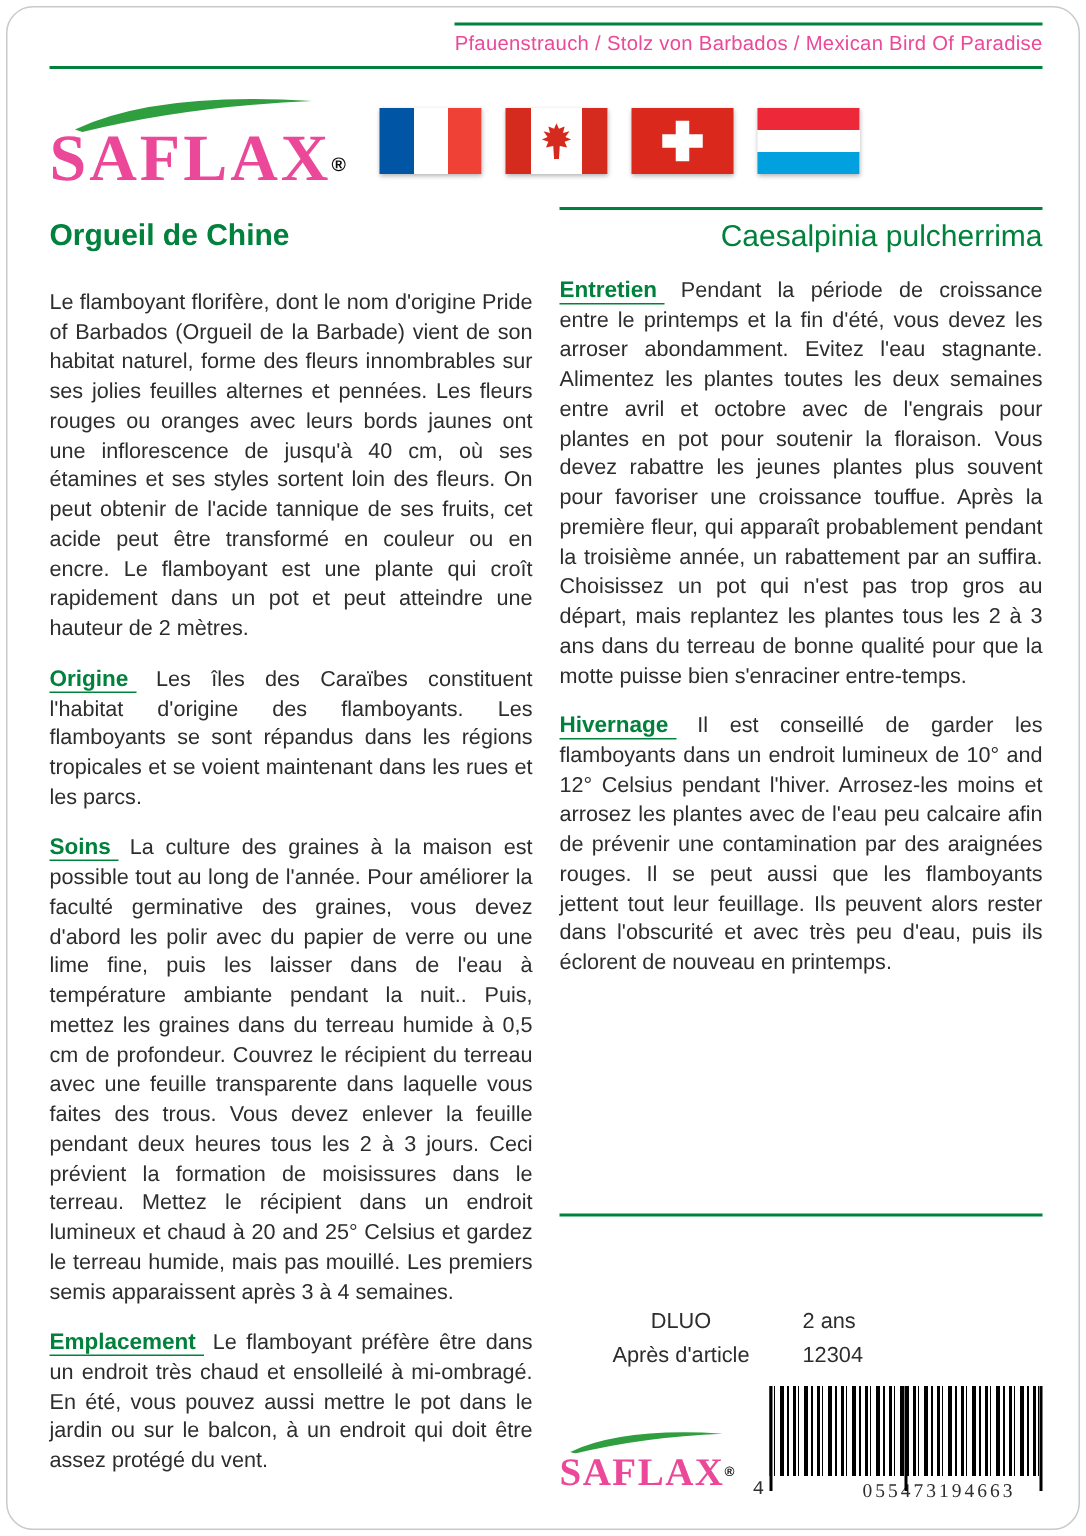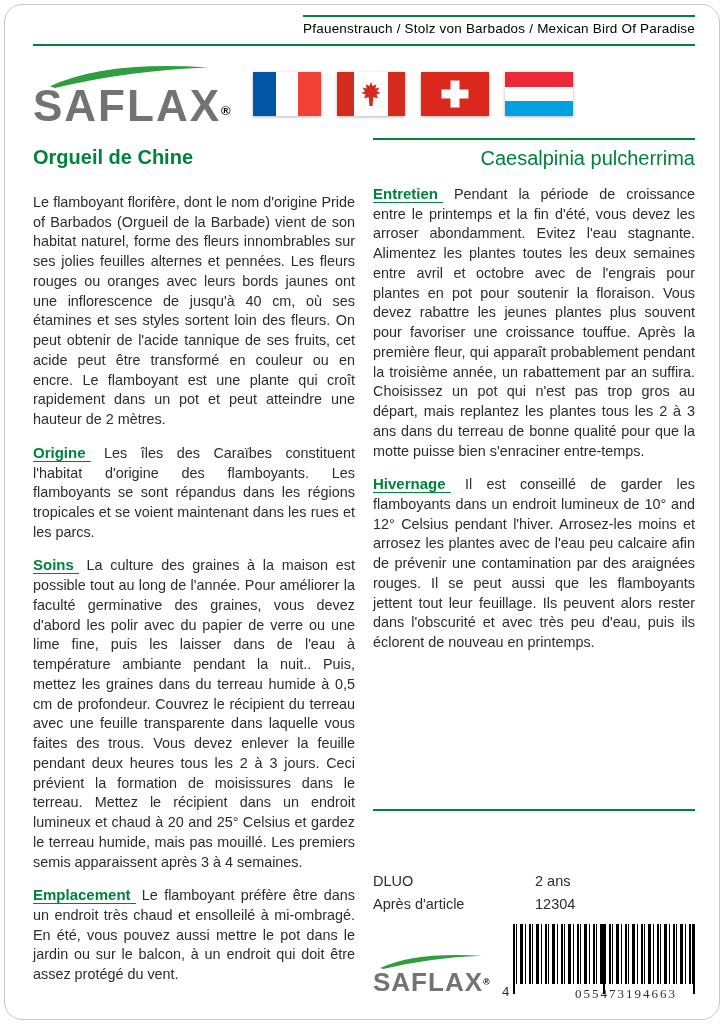--- a/index.html
+++ b/index.html
@@ -19,29 +19,29 @@
     display: flex; flex-direction: column;
     overflow: hidden;
   }
   
   .tag-block {
     width: fit-content;
     margin-left: auto;
     border-top: 2px solid #00813C;
     padding-top: 4px;
   }
-  .tagline { color: #000000; font-size: 13.5px; letter-spacing: .2px; }
+  .tagline { color: #ec4899; font-size: 13.5px; letter-spacing: .2px; }
   .full-rule { border-top: 2px solid #00813C; margin-top: 8px; }
   .brand-row { display: flex; align-items: center; margin-top: 14px; }
   .logo { display: flex; flex-direction: column; }
   .logo .swoosh { display: block; }
   .brand-line { line-height: 1; white-space: nowrap; }
   .logo-lg .brand-line { margin-top: -4px; }
   .brand-text {
-    font-weight: 700; color: #737373; letter-spacing: 2px;
+    font-weight: 700; color: #ec4899; letter-spacing: 2px; font-family: Liberation Serif, serif;
   }
   .logo-lg .brand-text { font-size: 44px; }
   .logo-sm .brand-text { font-size: 26px; letter-spacing: 1px; }
   .reg { font-size: 13px; vertical-align: super; font-weight: 700; color: #0a0a0a; }
   .logo-sm .reg { font-size: 9px; }
   .flags { display: flex; gap: 16px; margin-left: 22px; align-items: center; }
   .flag {
     width: 68px; height: 44px; position: relative; flex: 0 0 auto;
     box-shadow: 0 1px 3px rgba(0,0,0,.30);
     display: flex; align-items: center; justify-content: center;
@@ -70,21 +70,21 @@
     margin-bottom: 13px;
     hyphens: auto; -webkit-hyphens: auto;
   }
   .run-head {
     color: #00813C; font-weight: 700; font-size: 15px;
     border-bottom: 1.5px solid #00813C; padding-right: 5px;
   }
   
   .bottom-block { margin-top: auto; }
   .info { margin-top: 62px; }
-  .info-row { display: flex; font-size: 14.5px; margin-bottom: 7px; }
+  .info-row { display: flex; font-size: 14.5px; margin-bottom: 7px; text-align: center; }
   .info-label { width: 162px; }
   .bottom-brand { display: flex; align-items: flex-end; gap: 12px; margin-top: 12px; }
   .logo-sm { align-items: center; padding-bottom: 6px; }
   
   .barcode { display: flex; align-items: flex-end; gap: 4px; flex: 1; }
   .bc-lead { font-family: "Liberation Mono", monospace; font-size: 13px; padding-bottom: 1px; }
   .bc-body { position: relative; flex: 1; }
   .bc-bars {
     height: 60px;
     background: repeating-linear-gradient(90deg,

